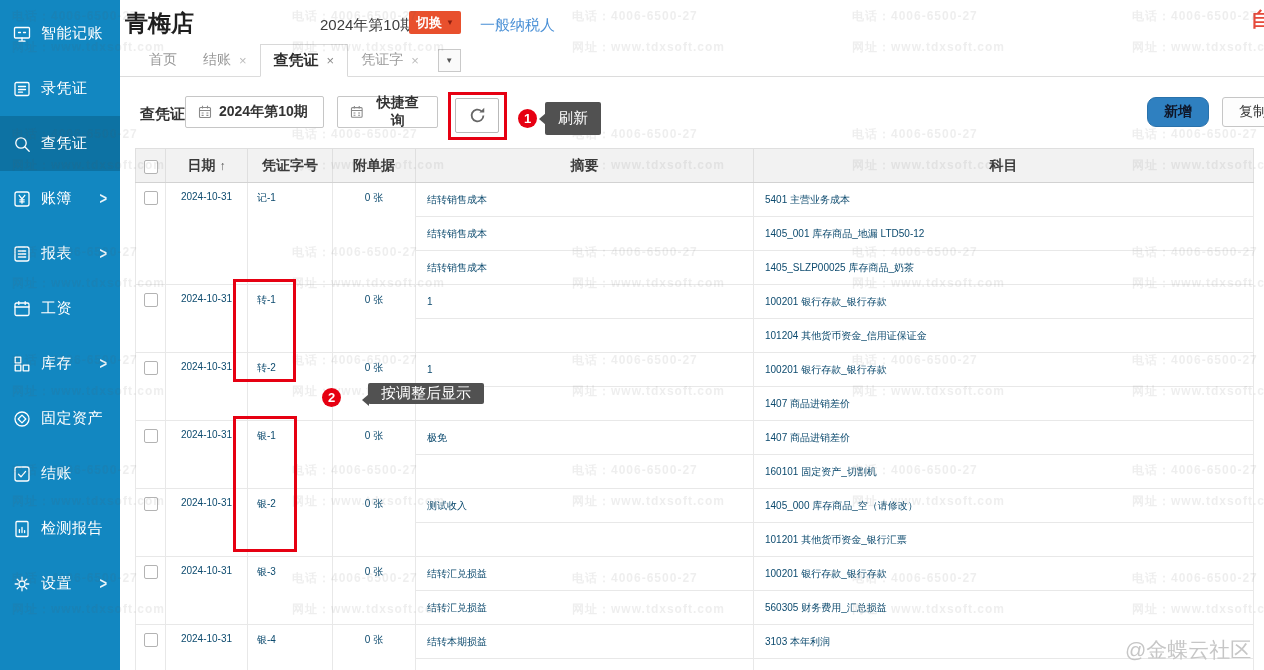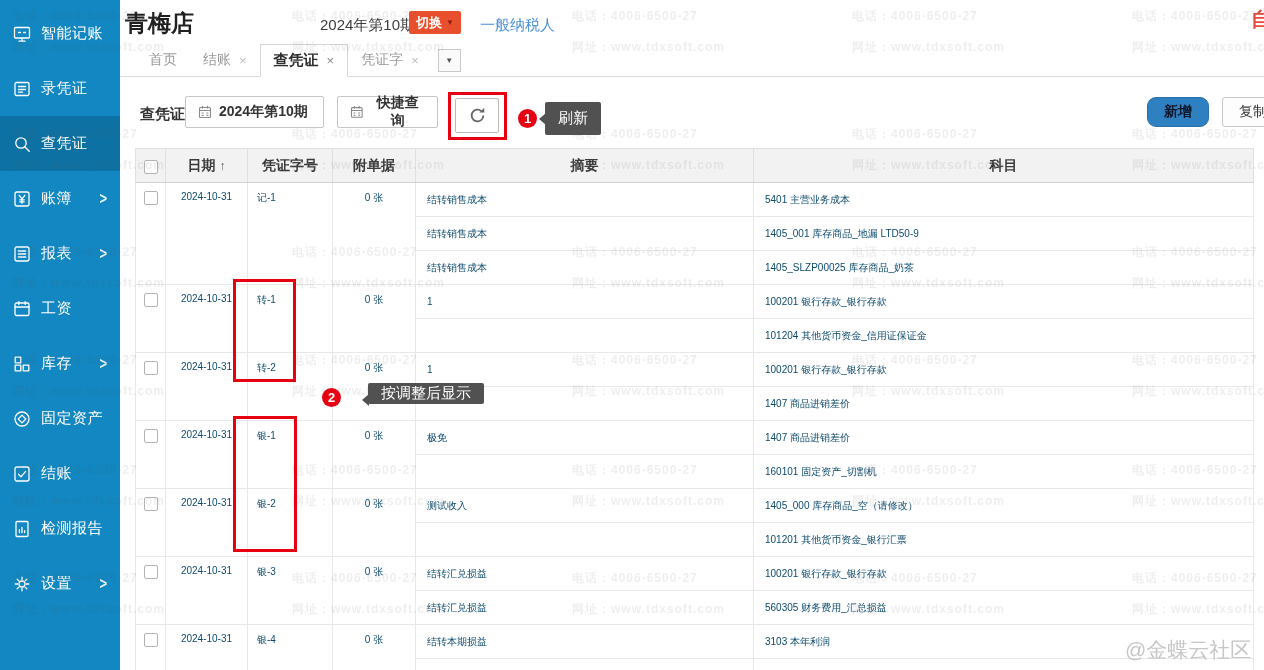--- a/index.html
+++ b/index.html
@@ -367,21 +367,21 @@
         <tr>
           <td class="cell-check m" rowspan="3"><span class="checkbox"></span></td>
           <td class="cell-date m" rowspan="3">2024-10-31</td>
           <td class="cell-no m" rowspan="3">记-1</td>
           <td class="cell-attach m" rowspan="3">0 张</td>
           <td class="cell-summary">结转销售成本</td>
           <td class="cell-subject">5401 主营业务成本</td>
         </tr>
         <tr>
           <td class="cell-summary">结转销售成本</td>
-          <td class="cell-subject">1405_001 库存商品_地漏 LTD50-9</td>
+          <td class="cell-subject">1405_001 库存商品_地漏 LTD50-12</td>
         </tr>
         <tr>
           <td class="cell-summary">结转销售成本</td>
           <td class="cell-subject">1405_SLZP00025 库存商品_奶茶</td>
         </tr>
         <tr>
           <td class="cell-check m" rowspan="2"><span class="checkbox"></span></td>
           <td class="cell-date m" rowspan="2">2024-10-31</td>
           <td class="cell-no m" rowspan="2">转-1</td>
           <td class="cell-attach m" rowspan="2">0 张</td>

